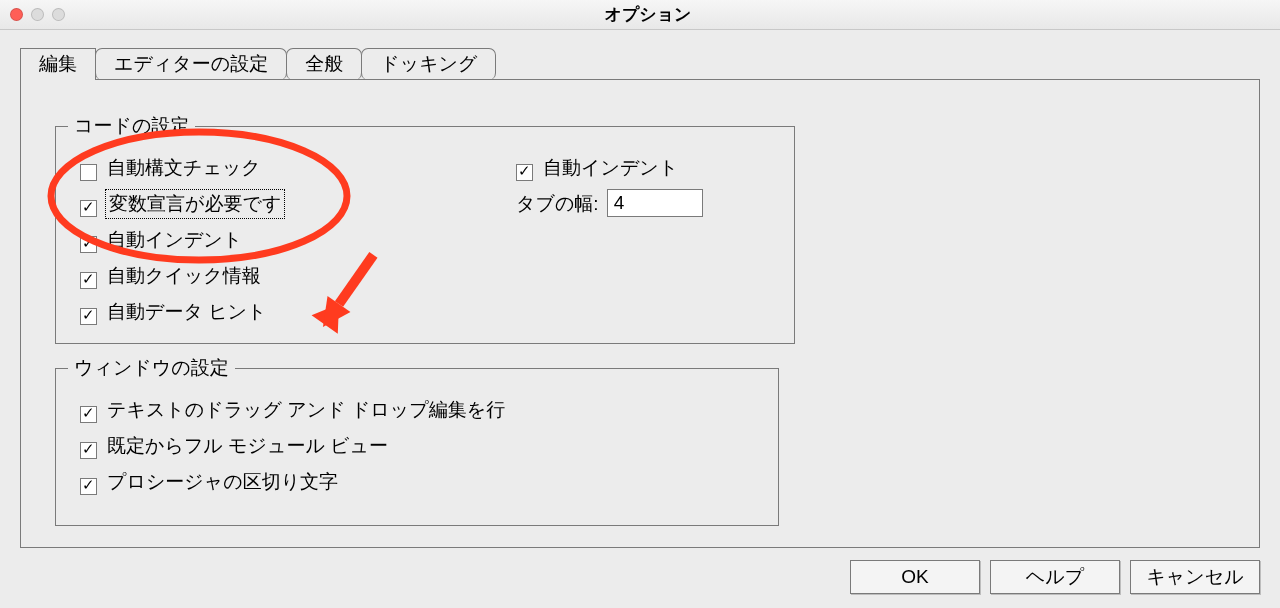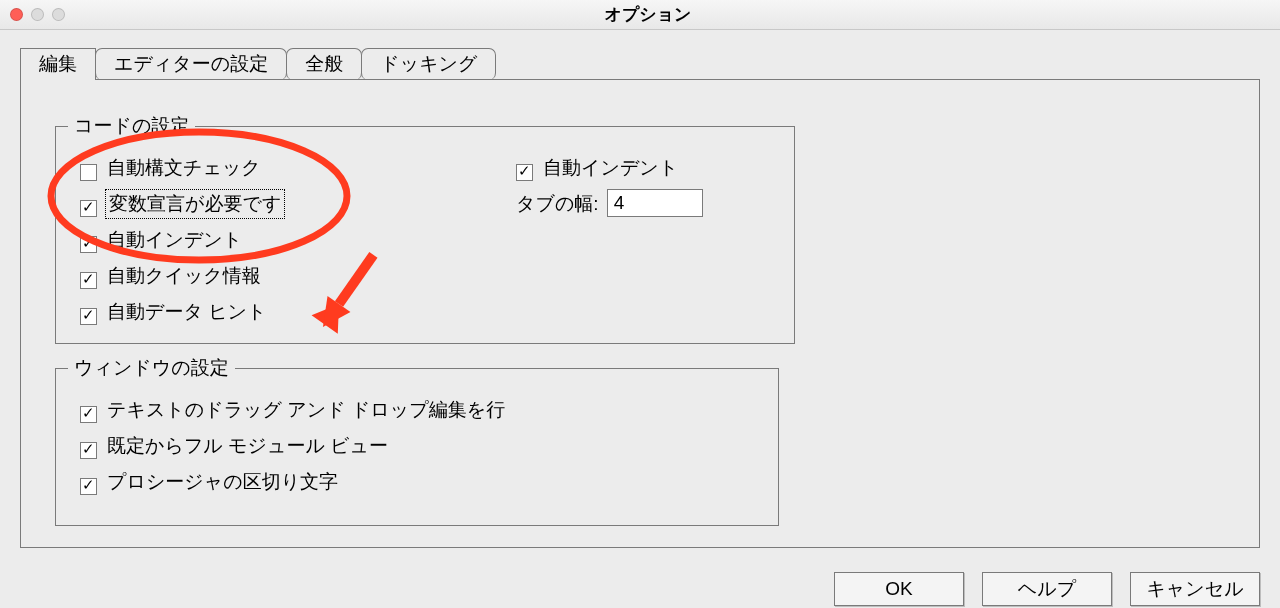--- a/index.html
+++ b/index.html
@@ -89,21 +89,21 @@
   }
   .cb-label { white-space: nowrap; }
   .focus-frame { outline: 1px dotted #000; outline-offset: 1px; padding: 0 2px; }
   .tabwidth-label { margin-right: 8px; }
   .tabwidth-input {
     width: 96px; height: 28px; border: 1px solid #7a7a7a; background: #fff;
     padding: 0 6px; font-size: 19px;
   }
   
   .buttons {
-    position: absolute; right: 20px; bottom: 2px; display: flex; gap: 18px;
+    position: absolute; right: 20px; bottom: 14px; display: flex; gap: 10px;
   }
   .btn {
     min-width: 130px; height: 34px; line-height: 32px;
     text-align: center; background: #f4f4f4;
     border: 1px solid #7a7a7a; box-shadow: 1px 1px 0 #bdbdbd;
     font-size: 19px; cursor: default;
   }
   
   .anno {
     position: absolute; pointer-events: none;

